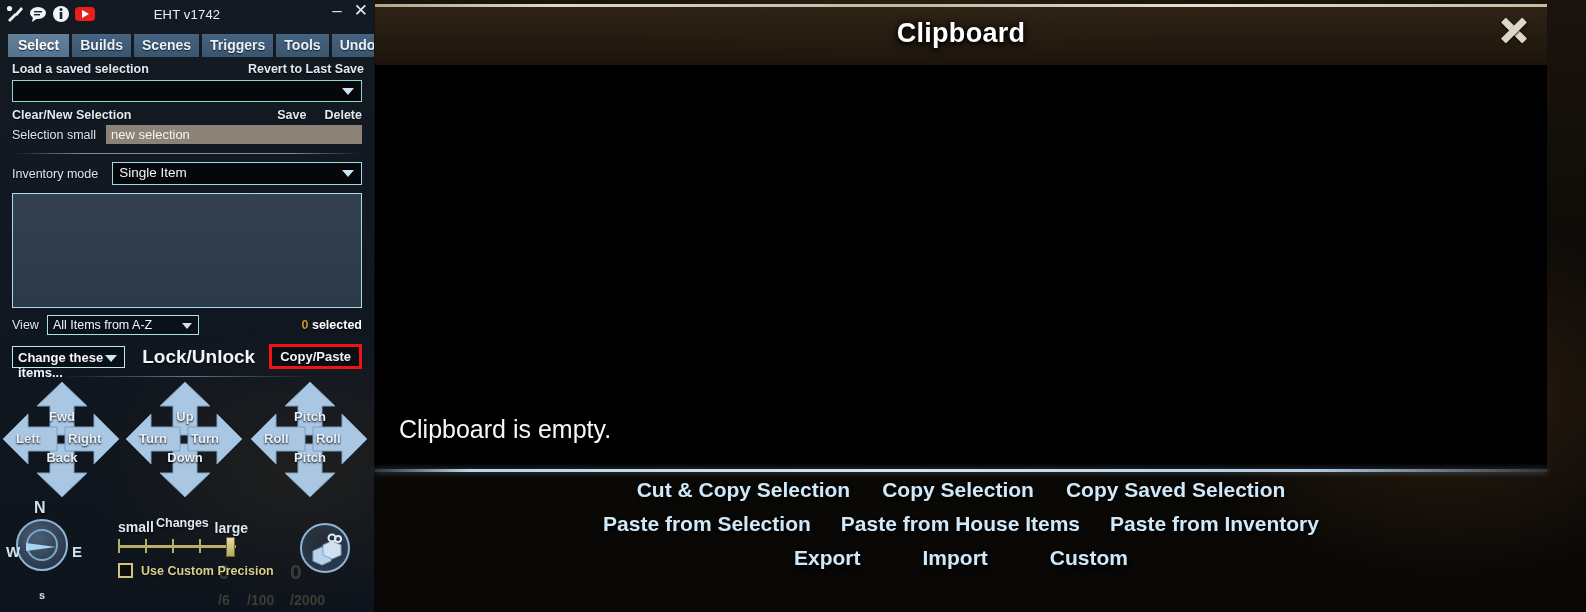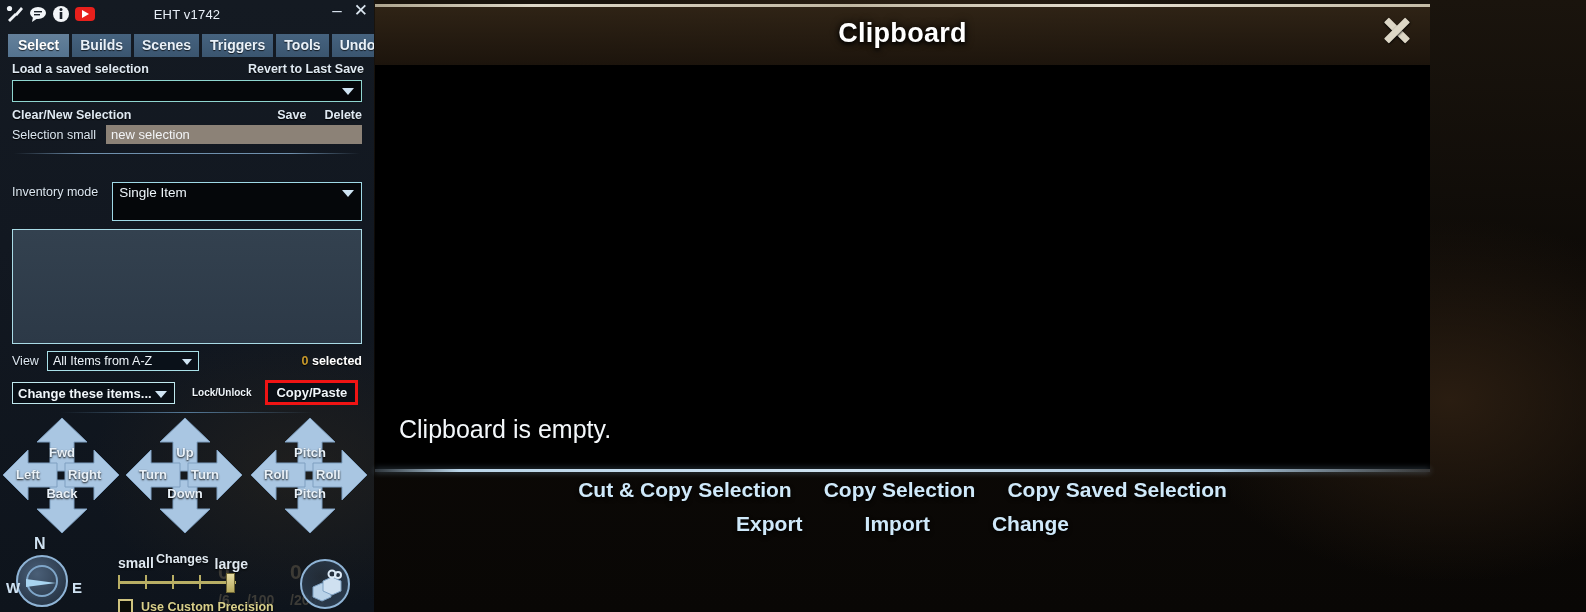--- a/index.html
+++ b/index.html
@@ -75,21 +75,21 @@
   .nameinput{
     flex:1; height:19px; background:#8c8277; color:#f2f4f6;
     font-size:13px; padding:1px 5px; border:0; font-family:inherit;
   }
 
   .divider{ height:1px; margin:9px 14px 0 14px;
     background:linear-gradient(90deg,rgba(120,160,190,0) 0%, #6f90ad 20%, #6f90ad 80%, rgba(120,160,190,0) 100%); }
 
   .moderow{ margin:8px 12px 0 12px; display:flex; align-items:center; gap:14px;}
   .combo2{
-    position:relative; flex:1; height:39px; background:#05070a; border:1px solid #9fd9e6;margin-top:20px;
+    position:relative; flex:1; height:23px; background:#05070a; border:1px solid #9fd9e6;
   }
   .combo2 .ctext{ position:absolute; left:6px; top:2px; font-size:13.5px; color:#eef5fa;}
   .combo2 .caret{ position:absolute; right:7px; top:7px; width:0;height:0;
     border-left:6px solid transparent;border-right:6px solid transparent;border-top:7px solid #cfe4f3;}
 
   .listbox{
     margin:8px 12px 0 12px; height:115px;
     background:linear-gradient(180deg,#33414f 0%, #2c3947 100%);
     border:1px solid #a9dbe6;
   }
@@ -100,21 +100,21 @@
   .combo3 .caret{ position:absolute; right:6px; top:7px; width:0;height:0;
     border-left:5px solid transparent;border-right:5px solid transparent;border-top:6px solid #cfe4f3;}
   .sel-count{ margin-left:auto; font-size:12.5px; font-weight:bold; color:#ffffff; text-shadow:0 1px 1px #000;padding-left:26px;}
   .sel-count b{ color:#c89a2c; }
 
   .actionrow{ margin:9px 12px 0 12px; display:flex; align-items:center; gap:0; }
   .combo4{ position:relative; width:163px; height:22px; background:#090f16; border:1px solid #bfe8ee;}
   .combo4 .ctext{ position:absolute; left:5px; top:3px; font-size:13px; color:#f0f6fa; font-weight:bold;}
   .combo4 .caret{ position:absolute; right:7px; top:8px; width:0;height:0;
     border-left:6px solid transparent;border-right:6px solid transparent;border-top:7px solid #cfe4f3;}
-  .lockbtn{ margin-left:17px; font-size:10px; font-weight:bold; color:#eff5fa; text-shadow:0 1px 1px #000;}
+  .lockbtn{ margin-left:17px; font-size:19px; font-weight:bold; color:#eff5fa; text-shadow:0 1px 1px #000;}
   .cpbtn{
     margin-left:14px; padding:2px 8px; font-size:13px; font-weight:bold; color:#eff5fa;
     border:3px solid #ef1414; background:#0a0f16; text-shadow:0 1px 1px #000;
   }
 
   .hr2{ height:1px; margin:7px 60px 0 60px; background:linear-gradient(90deg,rgba(120,160,190,0),#557a99,rgba(120,160,190,0)); }
 
   
   .pads{ position:relative; height:120px; margin-top:4px; }
   .pad{ position:absolute; width:120px; height:118px; }
@@ -170,21 +170,21 @@
 
   .ghost{ position:absolute; color:#6b6352; opacity:.5; font-weight:bold; pointer-events:none;}
   .g1{ left:218px; top:560px; font-size:21px;}
   .g2{ left:290px; top:560px; font-size:21px;}
   .g3{ left:218px; top:592px; font-size:14px;}
   .g4{ left:247px; top:592px; font-size:14px;}
   .g5{ left:290px; top:592px; font-size:14px;}
 
   
   .clip{
-    position:absolute; left:375px; top:0; width:1055px; height:612px;
+    position:absolute; left:375px; top:0; width:1172px; height:612px;
   }
   .clip-topline{ position:absolute; left:0; top:4px; width:100%; height:3px;
     background:linear-gradient(90deg,#b6ad96,#e8e2d2 15%,#c9c0aa 45%,#efe9da 70%,#cdc4ae 100%); opacity:.95;}
   .clip-header{ position:absolute; left:0; top:7px; width:100%; height:58px;
     background:linear-gradient(180deg, rgba(48,36,22,.95) 0%, rgba(28,20,12,.97) 100%); }
   .clip-title{ position:absolute; left:0; right:0; top:18px; text-align:center;
     font-size:27px; font-weight:bold; color:#ffffff; text-shadow:0 2px 4px #000, 0 0 8px rgba(0,0,0,.9); letter-spacing:.3px;}
   .clip-x{ position:absolute; right:16px; top:12px; width:36px; height:36px; cursor:pointer;}
   .clip-x::before,.clip-x::after{ content:""; position:absolute; left:4px; top:15px; width:30px; height:7px;
     background:#ddd7c6; border-radius:1px; box-shadow:0 1px 2px rgba(0,0,0,.8);}
@@ -455,20 +455,25 @@
     <div class="clip-body"></div>
     <div class="clip-empty">Clipboard is empty.</div>
     <div class="clip-sep"></div>
 
     <div class="clip-actions">
       <div class="arow r1">
         <span class="abtn">Cut &amp; Copy Selection</span>
         <span class="abtn">Copy Selection</span>
         <span class="abtn">Copy Saved Selection</span>
       </div>
+      <div class="arow r2">
+        <span class="abtn">Paste from Selection</span>
+        <span class="abtn">Paste from House Items</span>
+        <span class="abtn">Paste from Inventory</span>
+      </div>
       <div class="arow r3">
         <span class="abtn">Export</span>
         <span class="abtn">Import</span>
-        <span class="abtn">Change</span>
+        <span class="abtn">Custom</span>
       </div>
     </div>
   </div>
 </div>
 
 </body></html>

